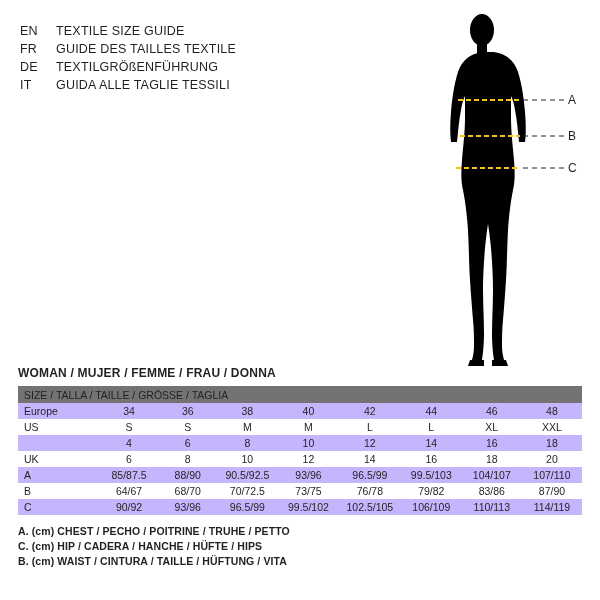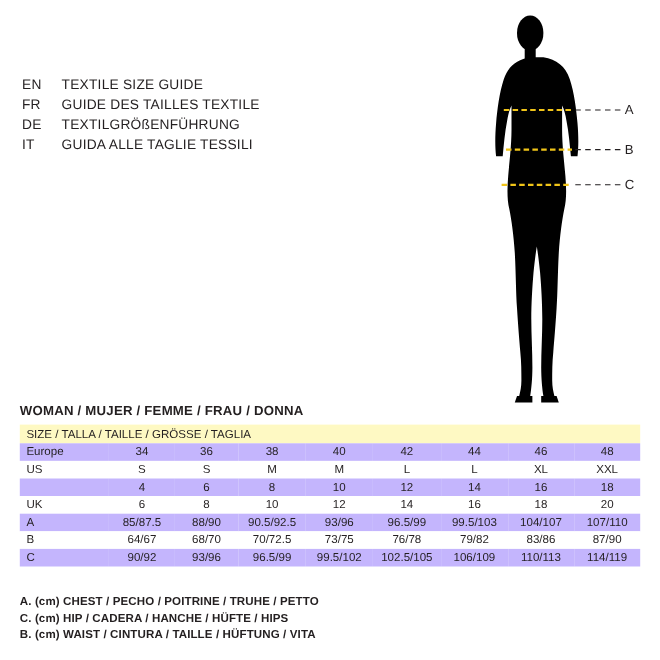--- a/index.html
+++ b/index.html
@@ -17,39 +17,38 @@
   .page {
     position: relative;
     width: 600px;
     height: 600px;
   }
 
   
   .lang-block {
     position: absolute;
     left: 20px;
-    top: 34px;
+    top: 24px;
     width: 300px;
   }
   .lang-row {
     display: flex;
     align-items: baseline;
     height: 18px;
     font-size: 12.5px;
     letter-spacing: 0.2px;
   }
   .lang-code {
     width: 36px;
     flex: 0 0 36px;
     font-size: 12.5px;
   }
   .lang-text {
     font-size: 12.5px;
     white-space: nowrap;
-    margin-top: 36px;
   }
 
   
   .figure-wrap {
     position: absolute;
     left: 420px;
     top: 8px;
     width: 170px;
     height: 360px;
   }
@@ -87,21 +86,21 @@
   .size-table td, .size-table th {
     padding: 0;
     height: 16px;
     line-height: 16px;
     font-weight: normal;
     text-align: center;
     font-size: 10.5px;
     color: #231f20;
   }
   .size-table tr.head td {
-    background: #fef9c3;
+    background: #737373;
     text-align: left;
     padding-left: 6px;
     font-size: 10.5px;
     height: 17px;
   }
   .size-table tr.shaded td {
     background: #c4b5fd;
   }
   .size-table tr.plain td {
     background: #ffffff;
@@ -111,21 +110,21 @@
     text-align: left;
     padding-left: 6px;
     width: 86px;
   }
   .col-w { width: 66px; }
 
   
   .footnotes {
     position: absolute;
     left: 18px;
-    top: 540px;
+    top: 524px;
     width: 560px;
   }
   .footnote {
     font-size: 10.5px;
     font-weight: bold;
     line-height: 15px;
     letter-spacing: 0.1px;
     color: #231f20;
   }
 </style>

